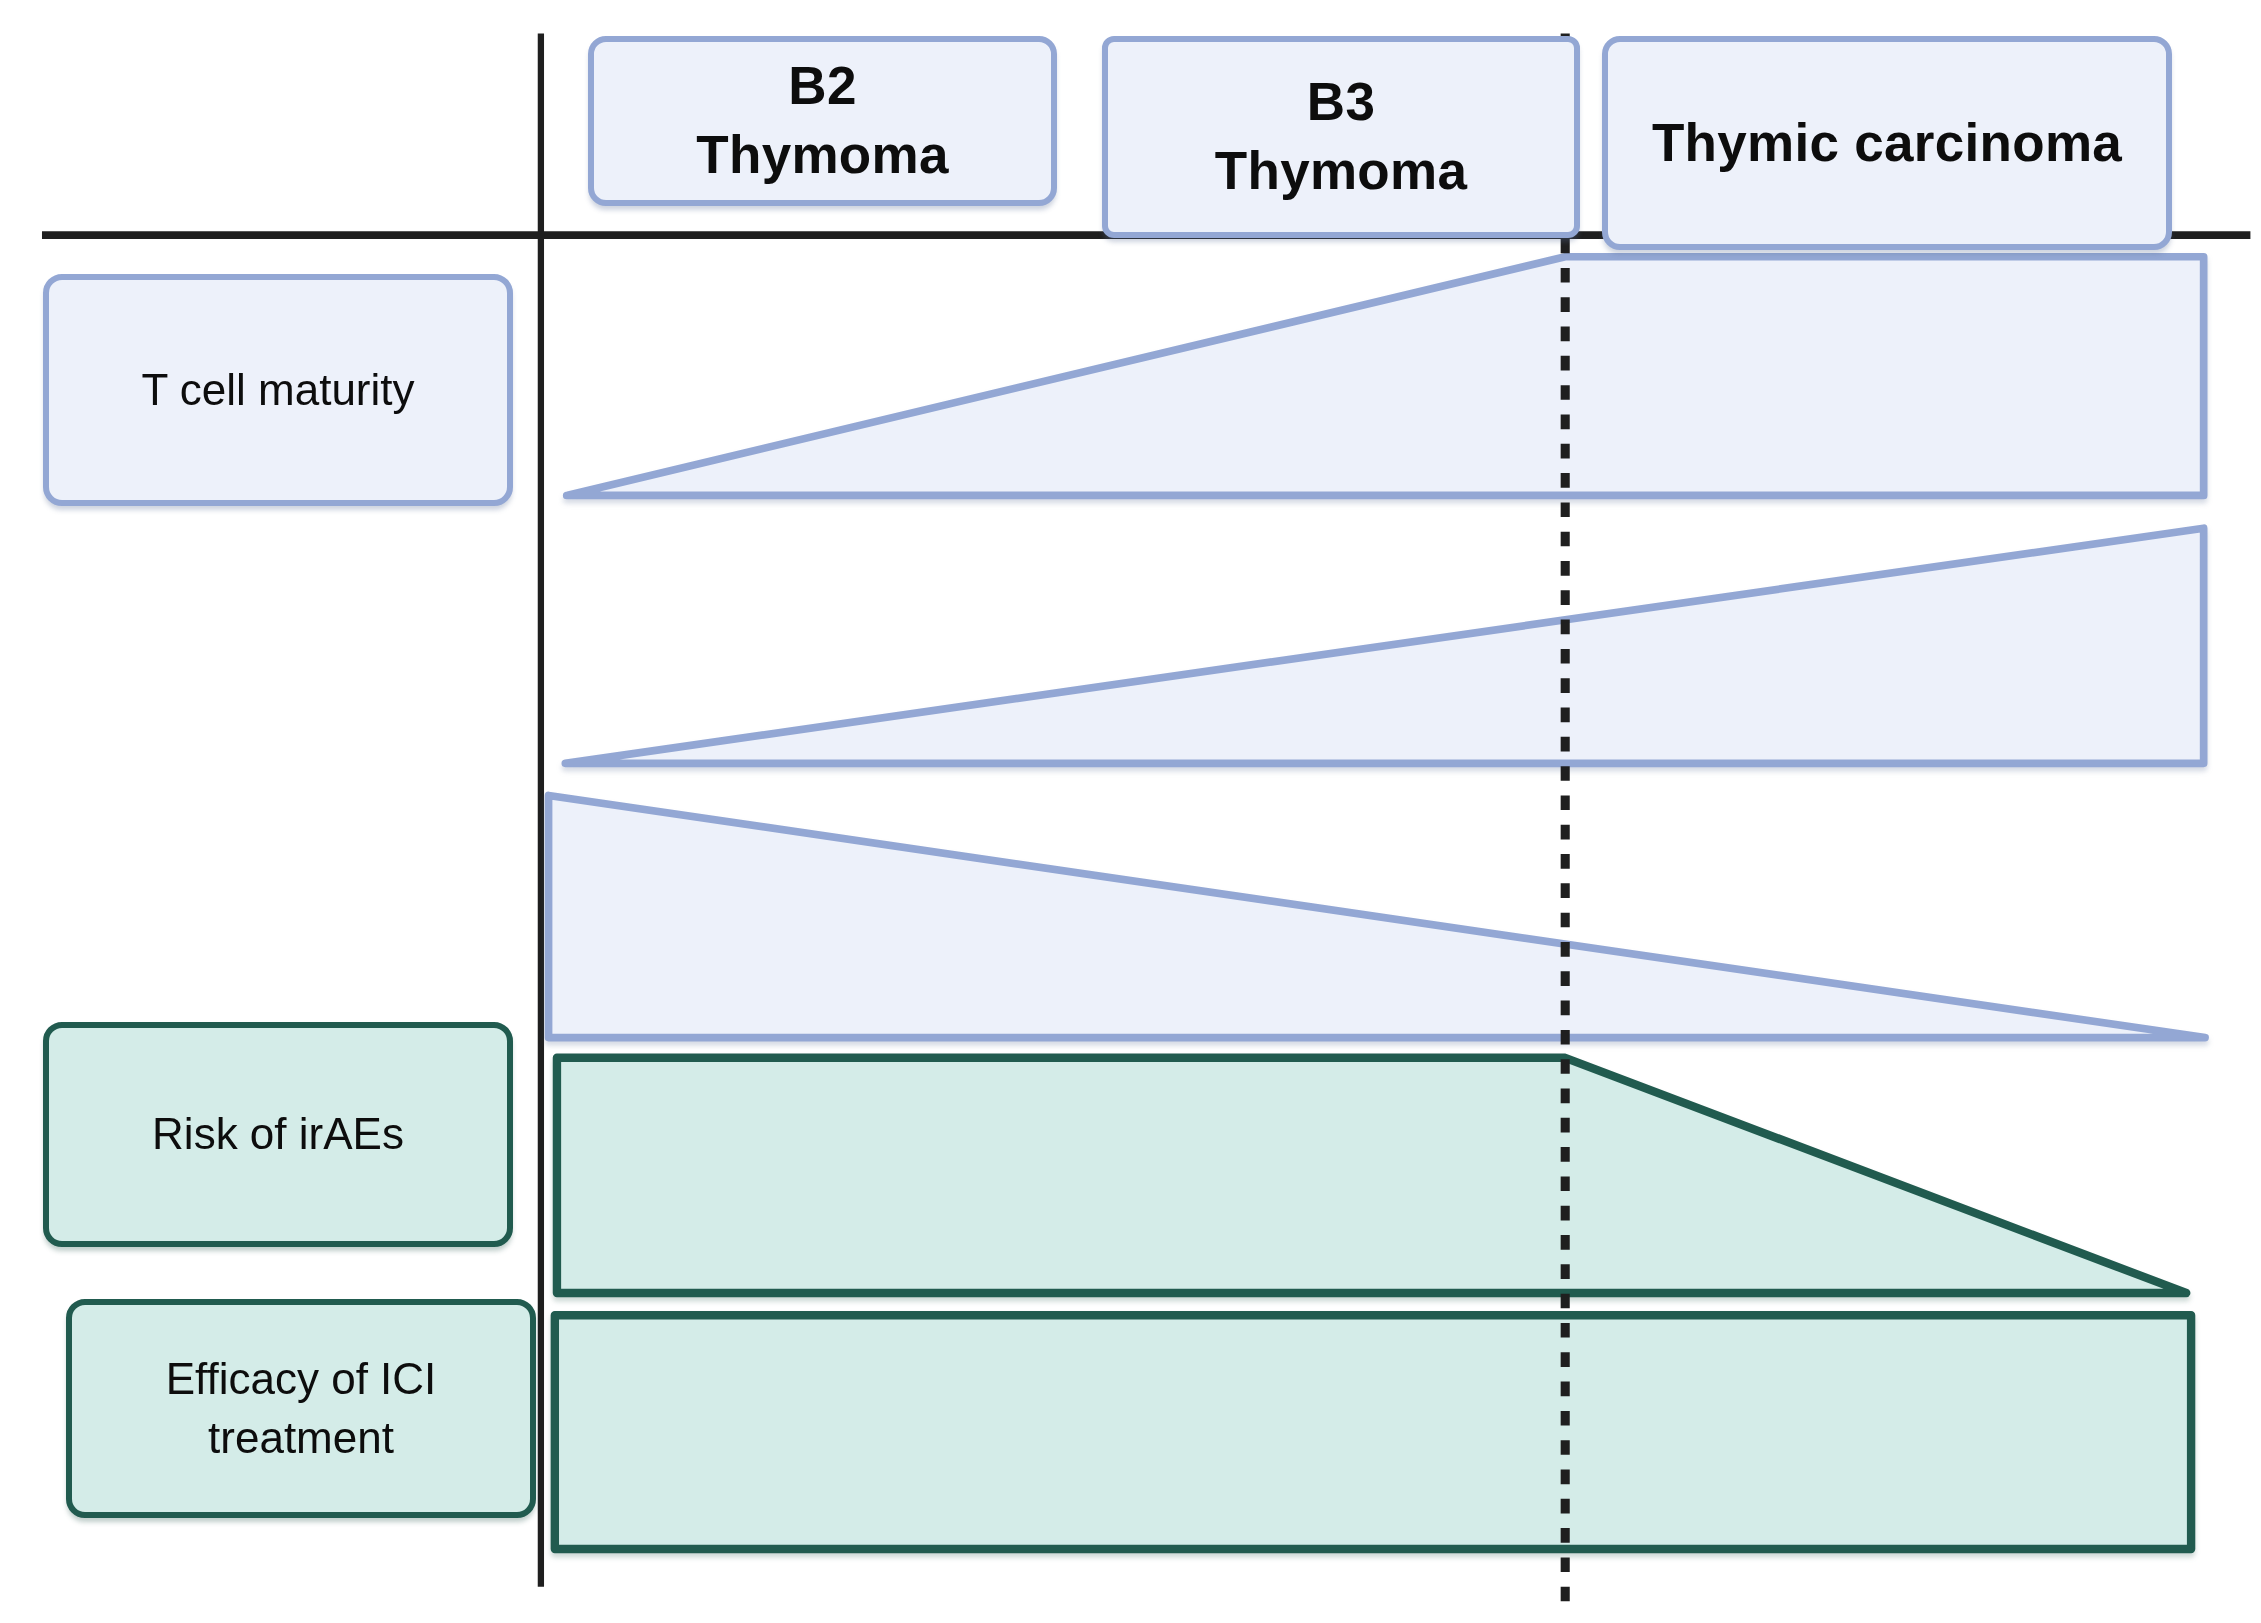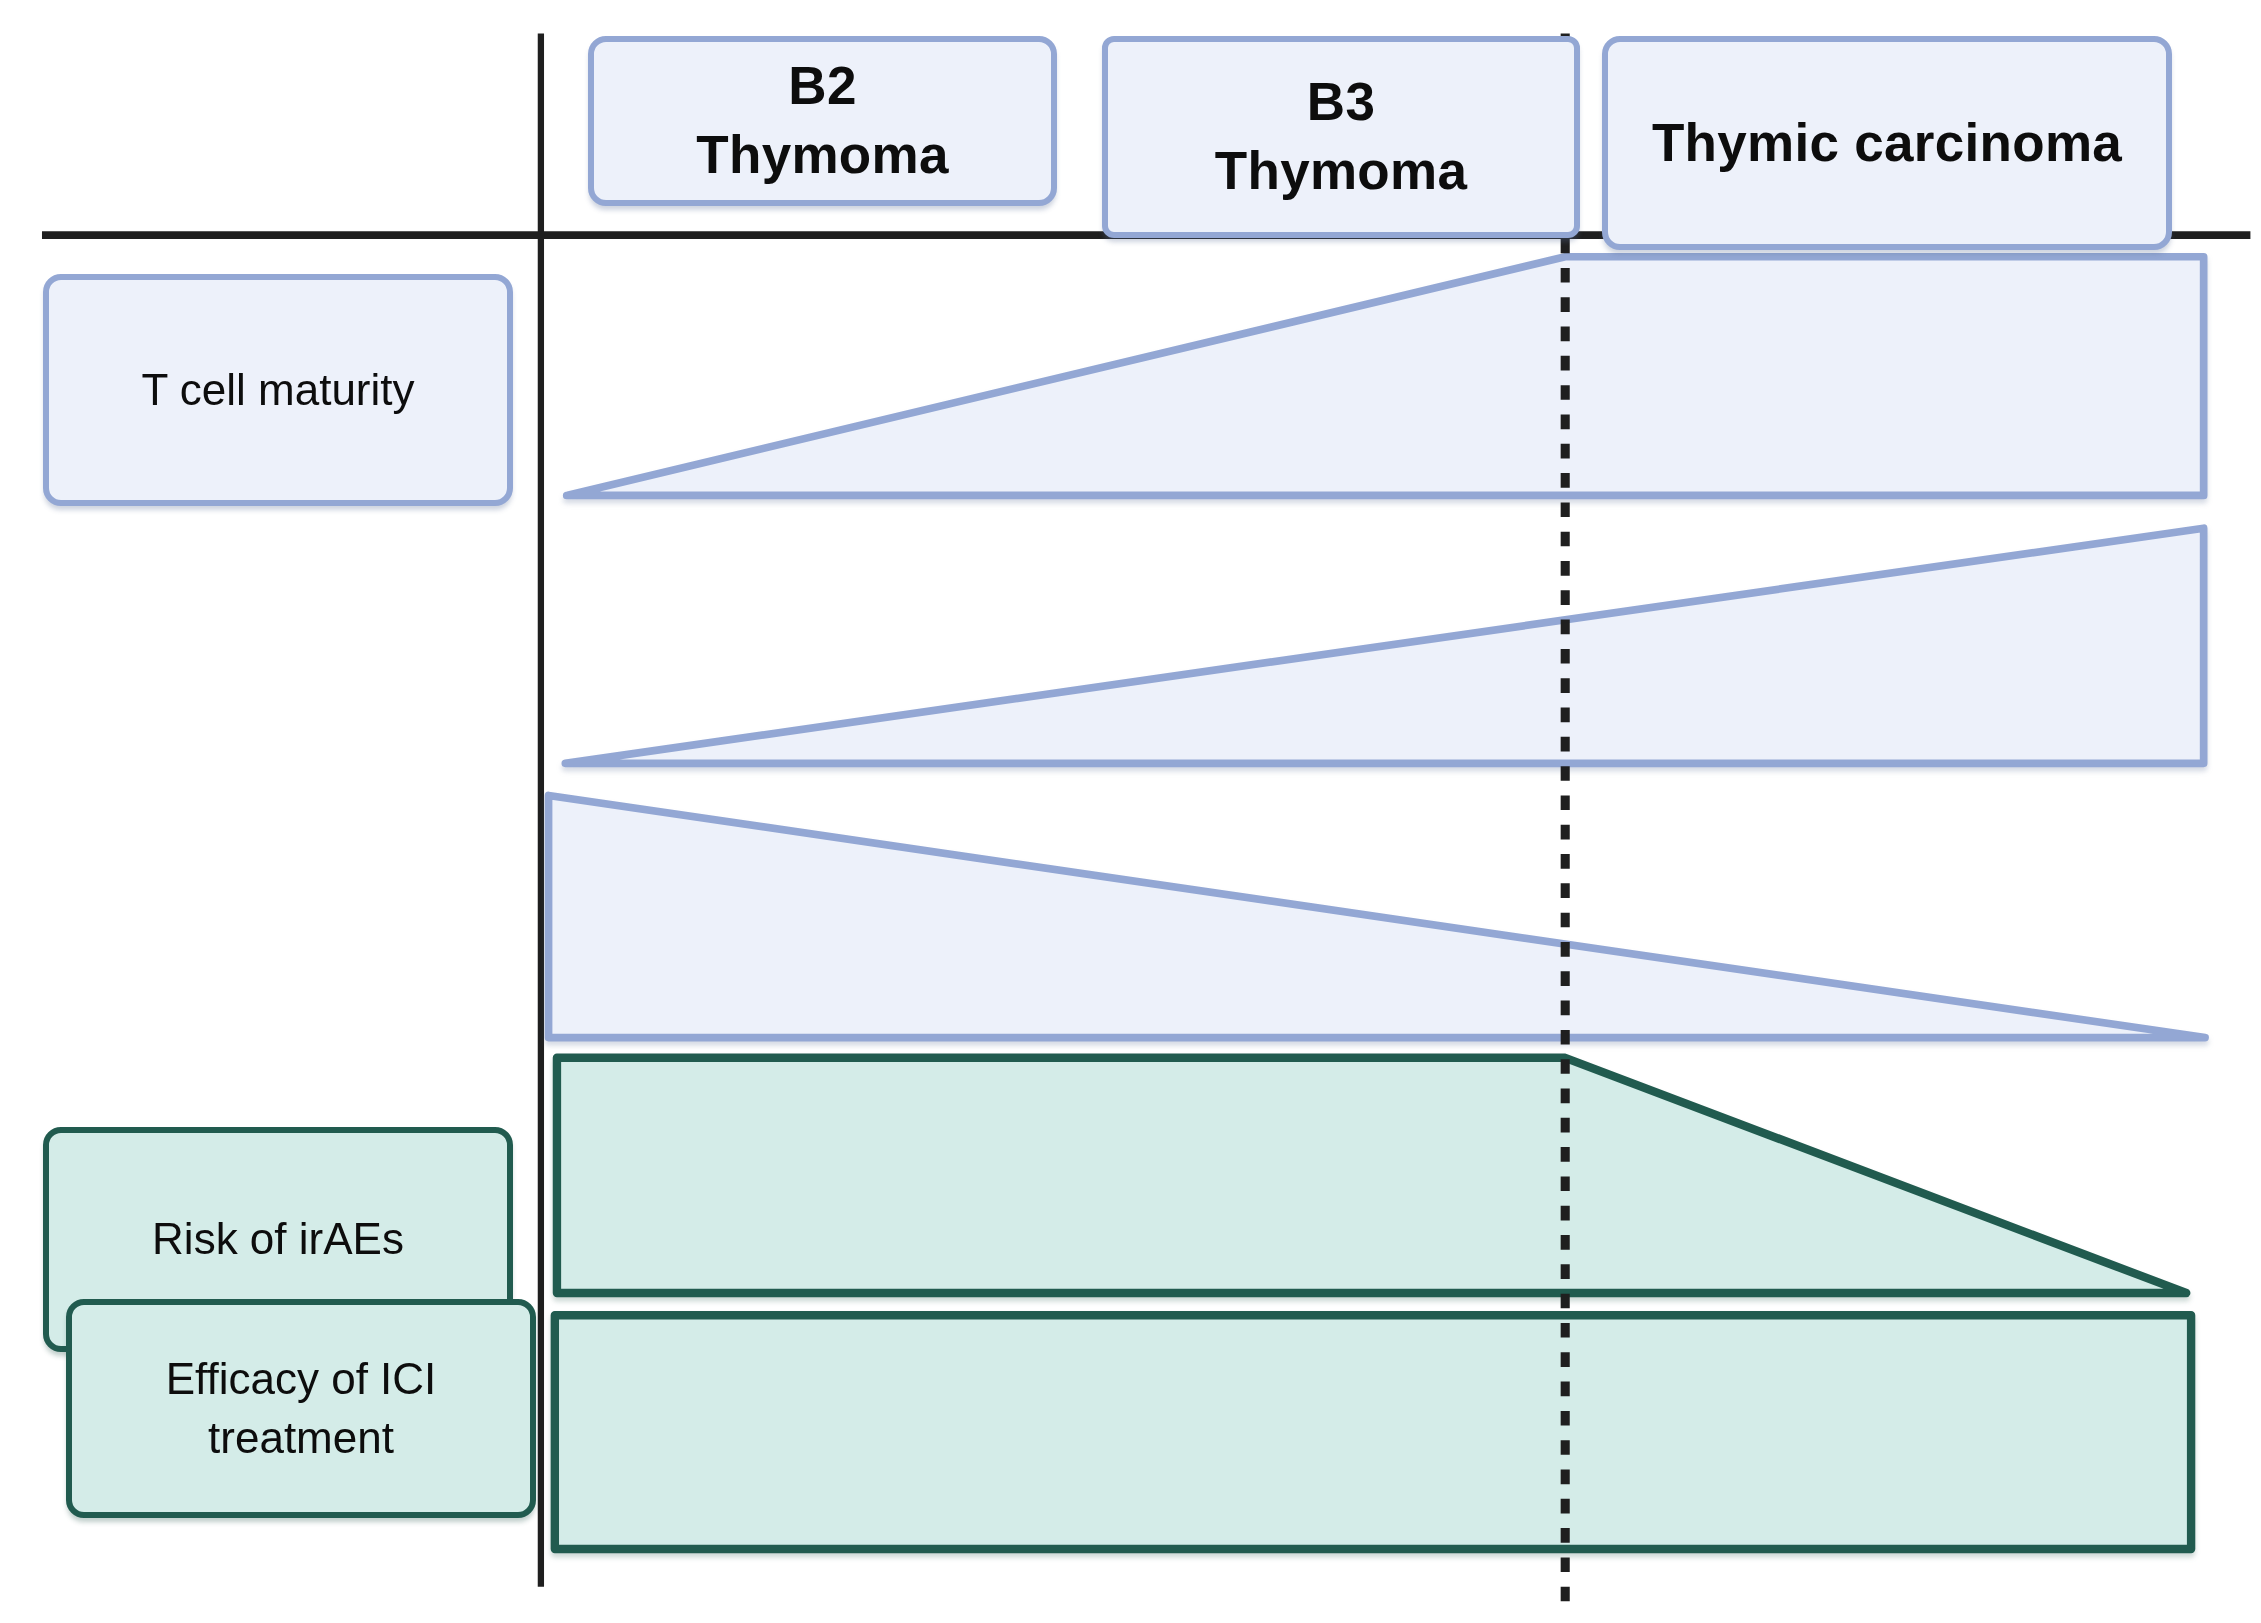--- a/index.html
+++ b/index.html
@@ -64,32 +64,33 @@
   }
   .hdr{
     font-weight:bold;
     font-size:53px;
     line-height:1.3;
     letter-spacing:0.3px;
   }
   .rowlabel{
     font-size:44px;
     line-height:1.32;
+    border-radius:19px;
   }
 
   
   .hdr-b2{left:588px;top:36px;width:469px;height:170px;}
   .hdr-b3{left:1102px;top:36px;width:478px;height:202px;border-radius:12px;}
   .hdr-tc{left:1602px;top:36px;width:570px;height:214px;}
 
   
   .lbl-1{left:43px;top:274px;width:470px;height:232px;}
   .lbl-2{left:43px;top:546px;width:470px;height:226px;}
   .lbl-3{left:43px;top:813px;width:470px;height:230px;}
-  .lbl-4{left:43px;top:1127px;width:470px;height:225px;}
+  .lbl-4{left:43px;top:1022px;width:470px;height:225px;}
   .lbl-5{left:43px;top:1299px;width:470px;height:219px;margin-left:23px;}
 </style>
 </head>
 <body>
 
 <div class="stage">
 
   <svg class="layer" viewBox="0 0 3240 2326" xmlns="http://www.w3.org/2000/svg">
 
     <line class="rule-v" x1="775" y1="48" x2="775" y2="2274"></line>

